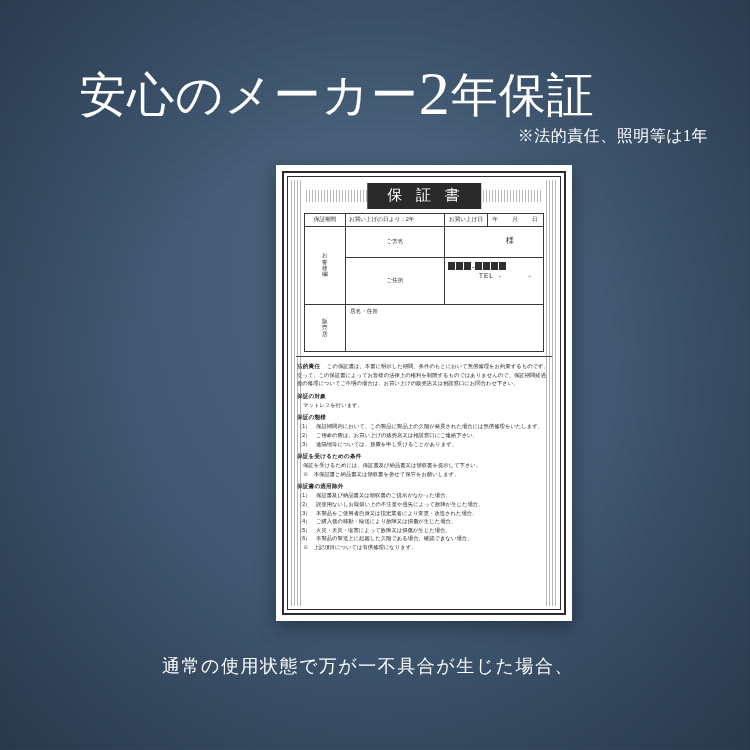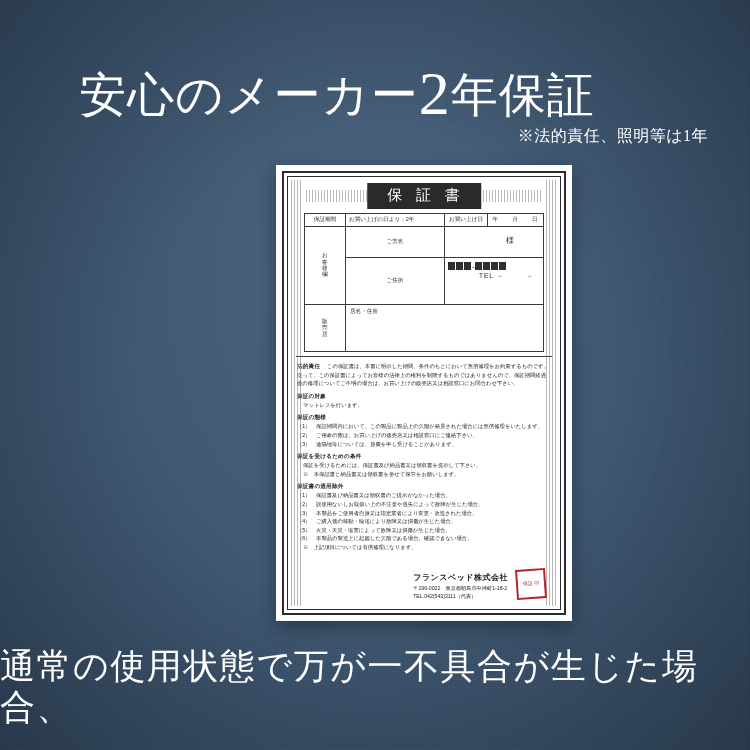--- a/index.html
+++ b/index.html
@@ -67,23 +67,24 @@
     letter-spacing: 0.5px;
     z-index: 4;
     white-space: nowrap;
   }
 
   .bottom-text {
     position: absolute;
     left: 0;
     top: 646px;
     width: 736px;
+    text-align: center;
     color: #ffffff;
     font-family: "Liberation Serif", serif;
-    font-size: 35px;
+    font-size: 18px;
     line-height: 41px;
     letter-spacing: 1.5px;
     z-index: 4;
   }
 
   
   .card {
     position: absolute;
     left: 228px;
     top: 165px;
@@ -373,28 +374,20 @@
             <p class="ind2">（1）　保証書及び納品書又は領収書のご提示がなかった場合。</p>
             <p class="ind2">（2）　誤使用ないしお取扱い上の不注意や過失によって故障が生じた場合。</p>
             <p class="ind2">（3）　本製品をご使用者自身又は指定業者により変更・改造された場合。</p>
             <p class="ind2">（4）　ご購入後の移動・輸送により故障又は損傷が生じた場合。</p>
             <p class="ind2">（5）　火災・天災・塩害によって故障又は損傷が生じた場合。</p>
             <p class="ind2">（6）　本製品の製造上に起因した欠陥である場合、確認できない場合。</p>
             <p class="ind2" style="padding-left:17px;text-indent:-11px;">※　上記項目については有償修理になります。</p>
           </div>
         </div>
 
-        <div class="footer">
-          <div class="company">
-            <div class="cname">フランスベッド株式会社</div>
-            <div>〒196-0022　東京都昭島市中神町1-18-2</div>
-            <div>TEL.042(543)3111（代表）</div>
-          </div>
-          <div class="stamp">保証 印</div>
-        </div>
 
       </div>
     </div>
   </div>
 
   <div class="bottom-text">
     <div>通常の使用状態で万が一不具合が生じた場合、</div>
   </div>
 
 </div>

